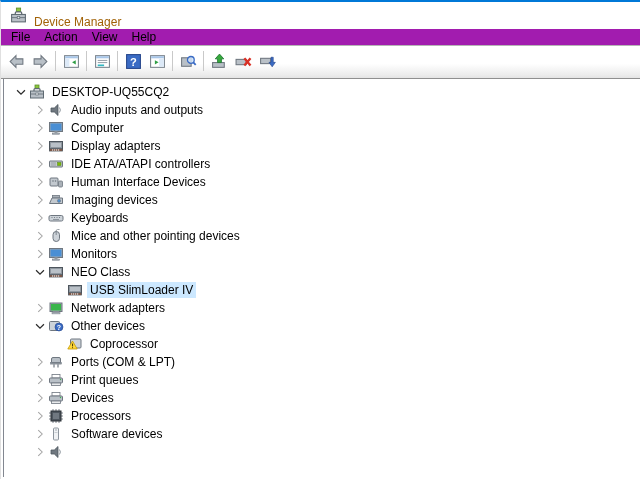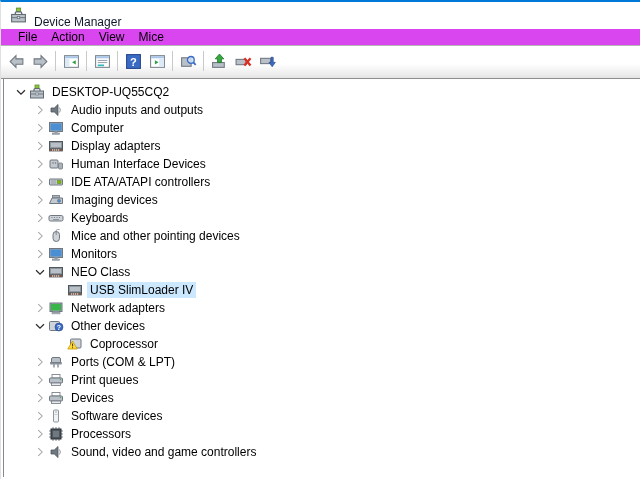--- a/index.html
+++ b/index.html
@@ -7,23 +7,23 @@
   .window{
     position:relative;width:640px;height:479px;overflow:hidden;
     font-family:"Liberation Sans",sans-serif;font-size:12px;color:#000;
     background:#fff;border-top:2px solid var(--accent,#0078d7);
     border-left:1px solid #e0e0e0;
   }
   
   .titlebar{height:27px;display:flex;align-items:center;padding-left:9px;background:#fff;}
   .titleicon{width:17px;height:17px;margin-right:7px;flex:0 0 auto;}
   .titleicon svg{width:17px;height:17px;display:block;}
-  .title{font-size:12px;color:#0f172a;margin-top:12px;}
+  .title{font-size:12px;color:#a16207;margin-top:12px;}
   
-  .menubar{height:17px;display:flex;align-items:center;padding-left:10px;background:#d946ef;border-bottom:1px solid #b5b5b5;}
+  .menubar{height:17px;display:flex;align-items:center;padding-left:3px;background:#a21caf;border-bottom:1px solid #b5b5b5;}
   .menu-item{padding:1px 7px 2px 7px;cursor:default;}
   
   .toolbar{height:33px;display:flex;align-items:flex-start;padding:3px 0 0 3px;
     background:linear-gradient(#ffffff 55%,#ececec 90%,#e4e4e4);
     border-bottom:1px solid #8f8f8f;}
   .tb-btn{width:24px;height:24px;display:flex;align-items:center;justify-content:center;border:1px solid transparent;}
   .tb-btn svg{width:17px;height:17px;display:block;}
   .tb-sep{width:1px;height:20px;background:#c9c9c9;margin:2px 3px 0 3px;flex:0 0 auto;}
   
   .treepane{height:398px;background:#fff;margin-left:2px;border-left:1px solid #828790;padding-top:4px;overflow:hidden;}
@@ -214,21 +214,21 @@
       <svg viewBox="0 0 16 16">
           <use href="#i-toolbox"></use>
         </svg>
     </span>
     <span class="title">Device Manager</span>
   </div>
   <div class="menubar" id="menubar">
       <div class="menu-item">File</div>
       <div class="menu-item">Action</div>
       <div class="menu-item">View</div>
-      <div class="menu-item">Mice</div>
+      <div class="menu-item">Help</div>
     </div>
   <div class="toolbar" id="toolbar">
       <div class="tb-btn">
         <span>
           <svg viewBox="0 0 16 16">
             <use href="#i-arrow-left"></use>
           </svg>
         </span>
       </div>
       <div class="tb-btn">
@@ -354,37 +354,37 @@
         <span class="tree-label">Display adapters</span>
       </div>
       <div class="tree-row" style="padding-left: 27px;">
         <span class="chev">
           <svg viewBox="0 0 16 16">
             <use href="#i-chev-right"></use>
           </svg>
         </span>
         <span class="dev-icon">
           <svg viewBox="0 0 16 16">
+            <use href="#i-ide"></use>
+          </svg>
+        </span>
+        <span class="tree-label">IDE ATA/ATAPI controllers</span>
+      </div>
+      <div class="tree-row" style="padding-left: 27px;">
+        <span class="chev">
+          <svg viewBox="0 0 16 16">
+            <use href="#i-chev-right"></use>
+          </svg>
+        </span>
+        <span class="dev-icon">
+          <svg viewBox="0 0 16 16">
             <use href="#i-hid"></use>
           </svg>
         </span>
         <span class="tree-label">Human Interface Devices</span>
-      </div>
-      <div class="tree-row" style="padding-left: 27px;">
-        <span class="chev">
-          <svg viewBox="0 0 16 16">
-            <use href="#i-chev-right"></use>
-          </svg>
-        </span>
-        <span class="dev-icon">
-          <svg viewBox="0 0 16 16">
-            <use href="#i-ide"></use>
-          </svg>
-        </span>
-        <span class="tree-label">IDE ATA/ATAPI controllers</span>
       </div>
       <div class="tree-row" style="padding-left: 27px;">
         <span class="chev">
           <svg viewBox="0 0 16 16">
             <use href="#i-chev-right"></use>
           </svg>
         </span>
         <span class="dev-icon">
           <svg viewBox="0 0 16 16">
             <use href="#i-imaging"></use>
@@ -528,45 +528,44 @@
         <span class="tree-label">Devices</span>
       </div>
       <div class="tree-row" style="padding-left: 27px;">
         <span class="chev">
           <svg viewBox="0 0 16 16">
             <use href="#i-chev-right"></use>
           </svg>
         </span>
         <span class="dev-icon">
           <svg viewBox="0 0 16 16">
+            <use href="#i-cpu"></use>
+          </svg>
+        </span>
+        <span class="tree-label">Processors</span>
+      </div>
+      <div class="tree-row" style="padding-left: 27px;">
+        <span class="chev">
+          <svg viewBox="0 0 16 16">
+            <use href="#i-chev-right"></use>
+          </svg>
+        </span>
+        <span class="dev-icon">
+          <svg viewBox="0 0 16 16">
             <use href="#i-softdev"></use>
           </svg>
         </span>
         <span class="tree-label">Software devices</span>
       </div>
       <div class="tree-row" style="padding-left: 27px;">
         <span class="chev">
           <svg viewBox="0 0 16 16">
             <use href="#i-chev-right"></use>
           </svg>
         </span>
         <span class="dev-icon">
           <svg viewBox="0 0 16 16">
-            <use href="#i-cpu"></use>
-          </svg>
-        </span>
-        <span class="tree-label">Processors</span>
-      </div>
-      <div class="tree-row" style="padding-left: 27px;">
-        <span class="chev">
-          <svg viewBox="0 0 16 16">
-            <use href="#i-chev-right"></use>
-          </svg>
-        </span>
-        <span class="dev-icon">
-          <svg viewBox="0 0 16 16">
             <use href="#i-speaker"></use>
           </svg>
         </span>
-        <span class="tree-label">Sound, video and game controllers</span>
       </div>
     </div>
 </div>
 
 </body></html>

